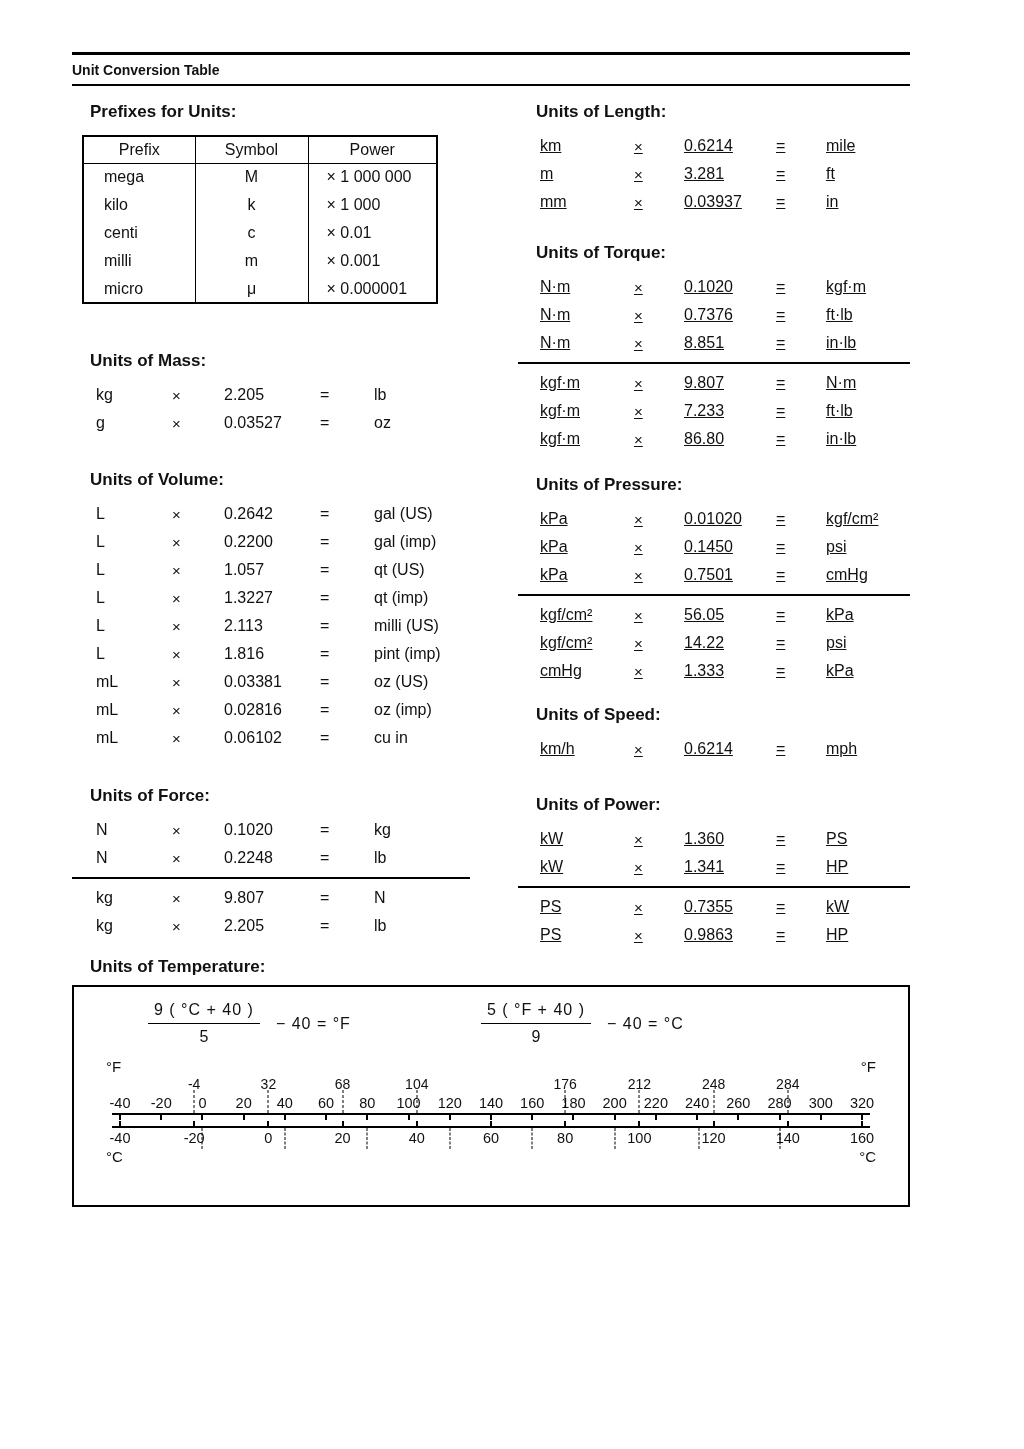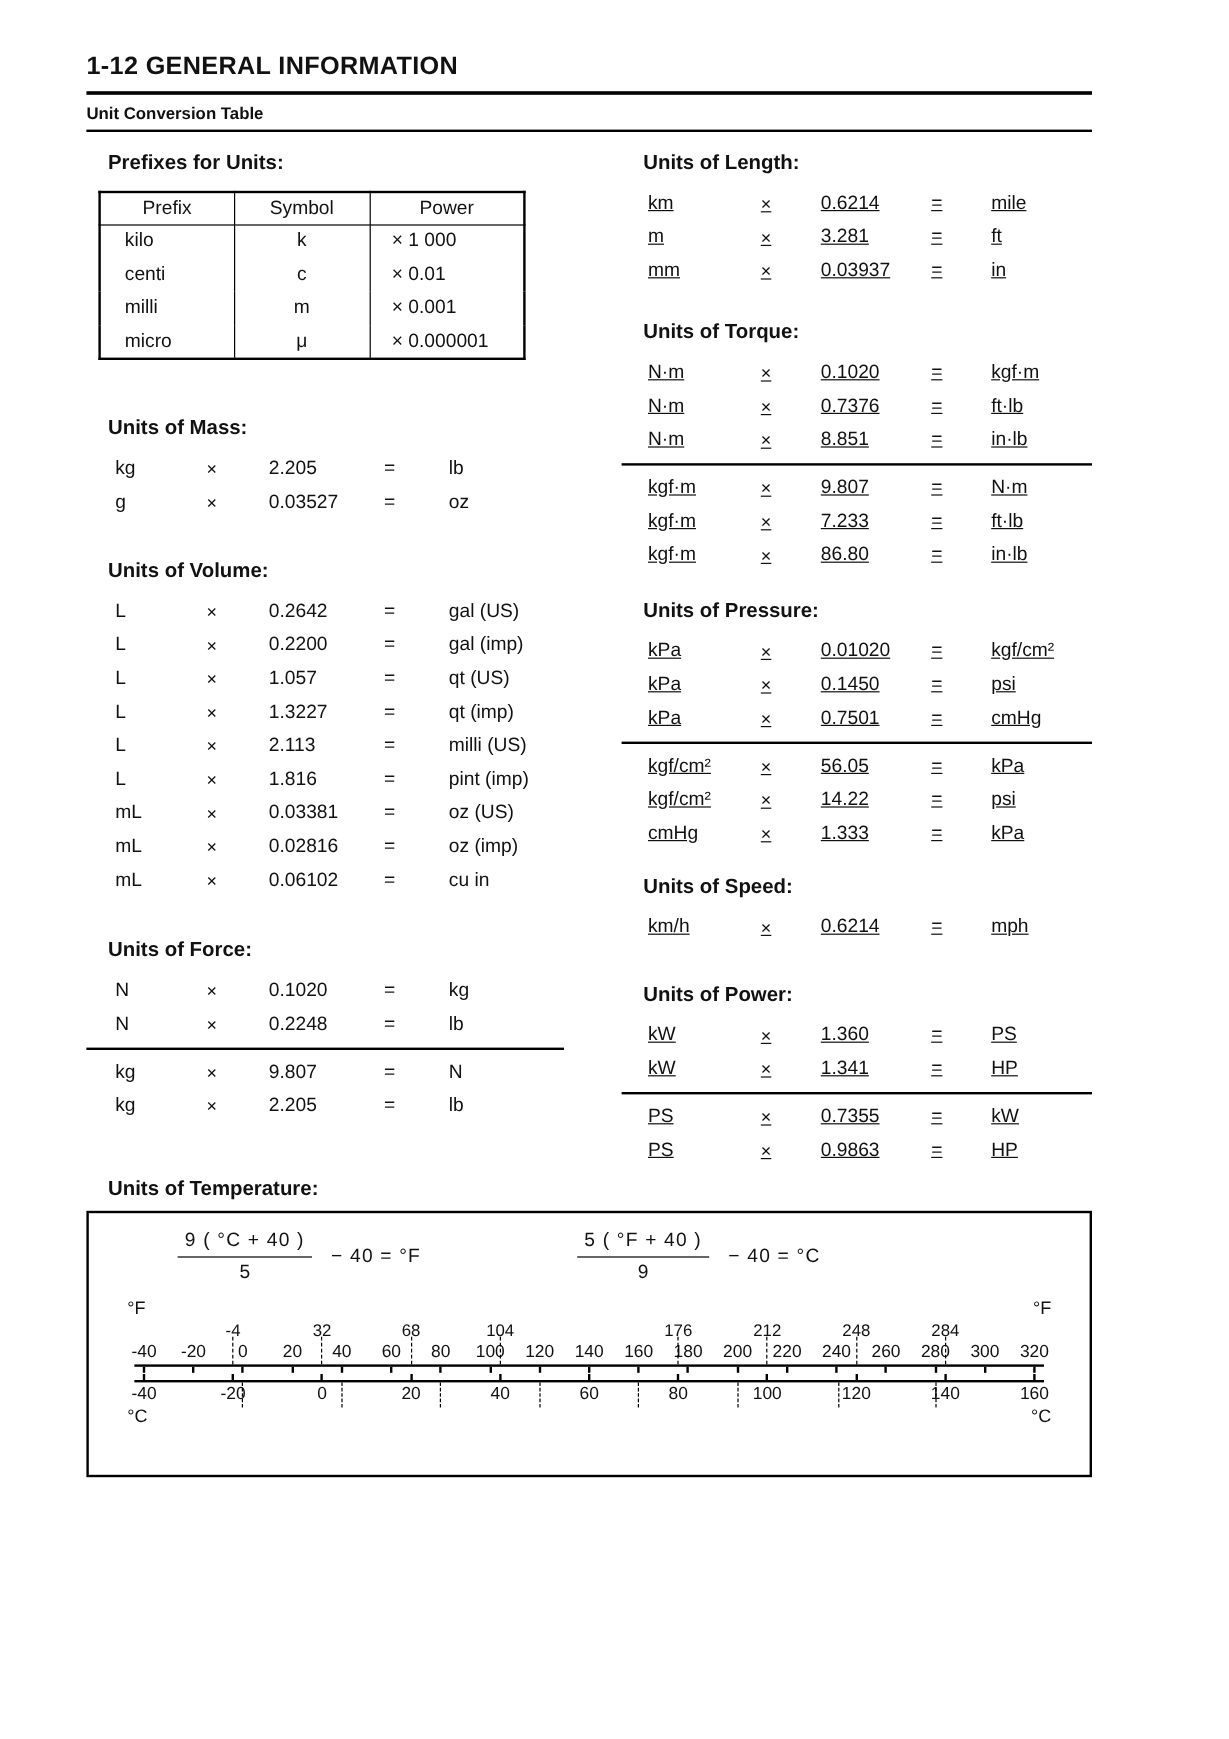--- a/index.html
+++ b/index.html
@@ -88,41 +88,45 @@
   .dash { position:absolute; width:0; border-left:1.5px dashed #000; transform:translateX(-50%); }
   .f-dash { top:32px; height:23px; }
   .c-dash { top:70px; height:21px; }
 </style>
 </head>
 <body>
 
 <div class="page">
 
   <header>
-    <h1>1-12 GENERAL INFORMATION</h1>
     <div class="rule thick"></div>
     <h2>Unit Conversion Table</h2>
     <div class="rule thin"></div>
   </header>
 
   <div class="columns">
 
     <div class="col left">
 
       <section class="prefix-section">
         <h3>Prefixes for Units:</h3>
         <table class="prefix-table">
           <thead>
             <tr>
               <th>Prefix</th>
               <th>Symbol</th>
               <th>Power</th>
             </tr>
           </thead>
           <tbody>
+              <tr>
+                <td>mega</td>
+                <td>M</td>
+                <td>× 1 000 000</td>
+              </tr>
               <tr>
                 <td>kilo</td>
                 <td>k</td>
                 <td>× 1 000</td>
               </tr>
               <tr>
                 <td>centi</td>
                 <td>c</td>
                 <td>× 0.01</td>
               </tr>

